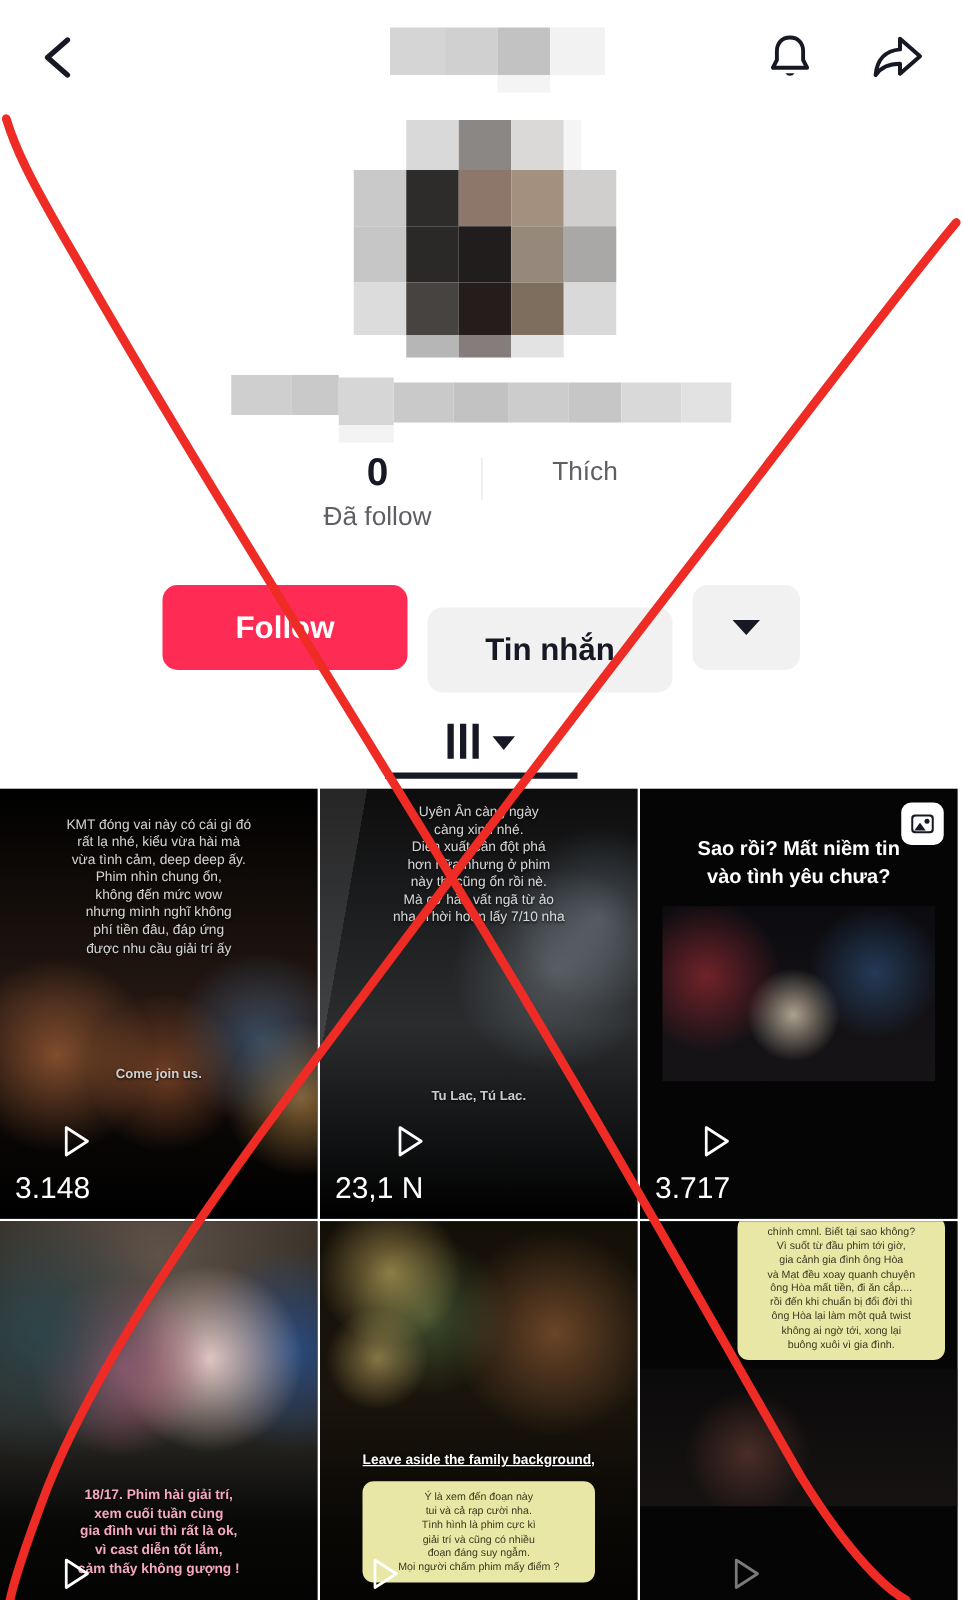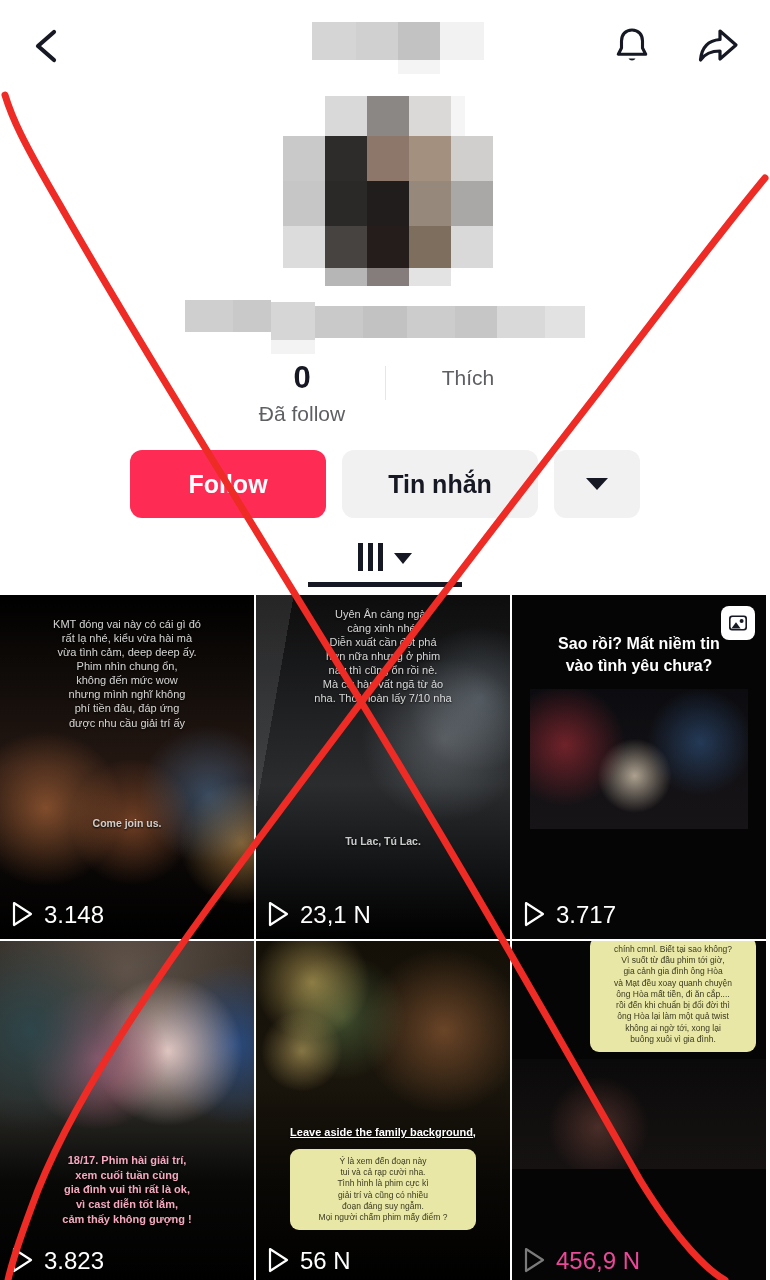--- a/index.html
+++ b/index.html
@@ -53,21 +53,21 @@
     background: #fe2c55; color: #fff; border: none;
     font-size: 25px; font-weight: bold;
     font-family: "Liberation Sans", sans-serif;
     display: flex; align-items: center; justify-content: center;
   }
   .btn-message {
     width: 196px; height: 68px; border-radius: 12px;
     background: #f1f1f2; color: #161823; border: none;
     font-size: 25px; font-weight: bold;
     font-family: "Liberation Sans", sans-serif;
-    display: flex; align-items: center; justify-content: center;
+    display: flex; align-items: center; justify-content: center; margin-top: 36px;
   }
   .btn-more {
     width: 86px; height: 68px; border-radius: 12px;
     background: #f1f1f2; border: none;
     display: flex; align-items: center; justify-content: center;
   }
   .caret-down {
     width: 0; height: 0;
     border-left: 11px solid transparent; border-right: 11px solid transparent;
     border-top: 12px solid #161823;
@@ -121,22 +121,22 @@
     color: #f6a8c0; line-height: 1.35; white-space: pre-line;
     text-shadow: 0 1px 2px rgba(0,0,0,.85);
   }
   .note {
     position: absolute; background: #e9e7a6; border-radius: 9px;
     color: #3a3a20; font-size: 8.5px; line-height: 1.32;
     text-align: center; padding: 7px 8px; white-space: pre-line;
   }
   .play-count {
     position: absolute; left: 12px; bottom: 10px;
-    display: flex; align-items: flex-start; gap: 11px;
-    color: #fff; font-size: 24px; font-weight: 500;
+    display: flex; align-items: flex-end; gap: 11px;
+    color: #fff; font-size: 24px; font-weight: 500; flex-direction: column;
   }
   .play-count.dim { color: #ec4899; }
   .tri-outline { position: relative; width: 21px; height: 26px; }
   .badge-photo {
     position: absolute; top: 11px; right: 11px;
     width: 34px; height: 34px; border-radius: 8px; background: #fff;
     display: flex; align-items: center; justify-content: center;
   }
   .center-watch {
     position: absolute; left: 0; right: 0; top: 160px;

